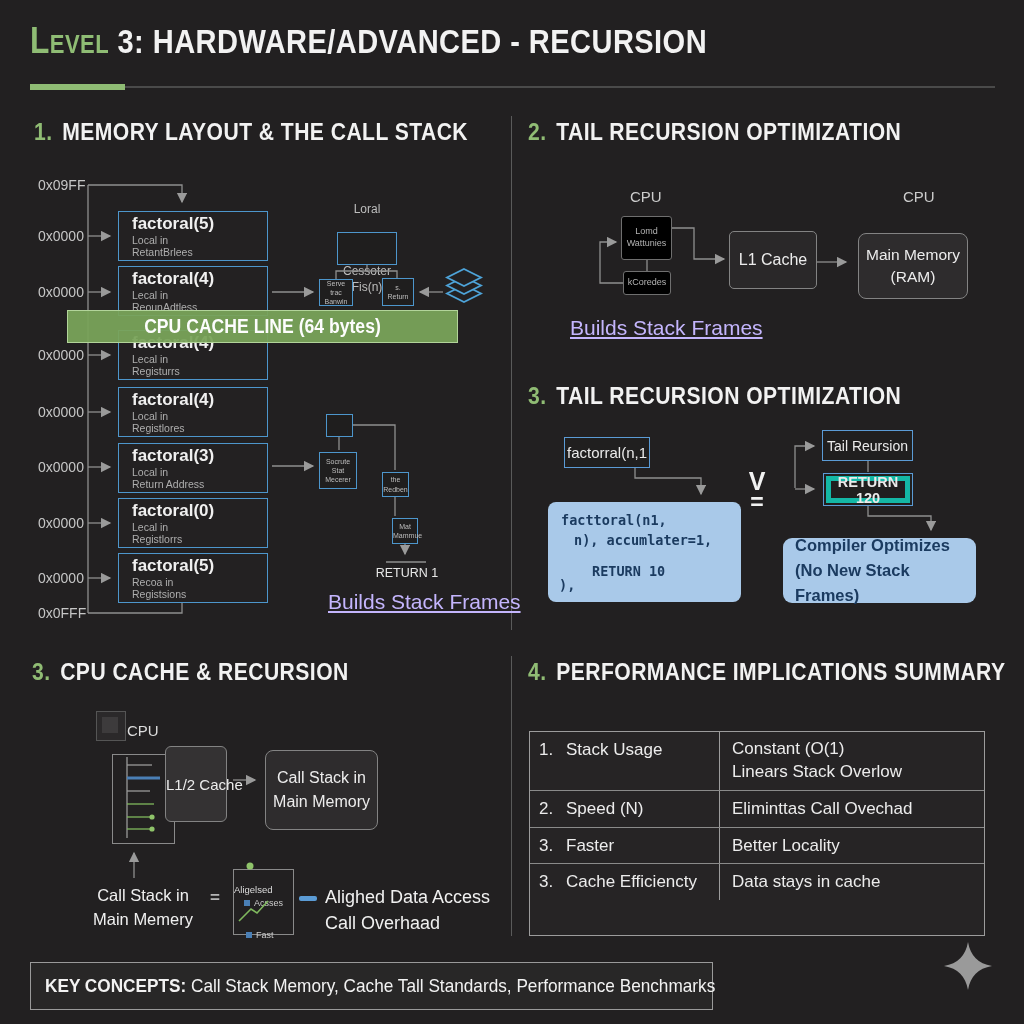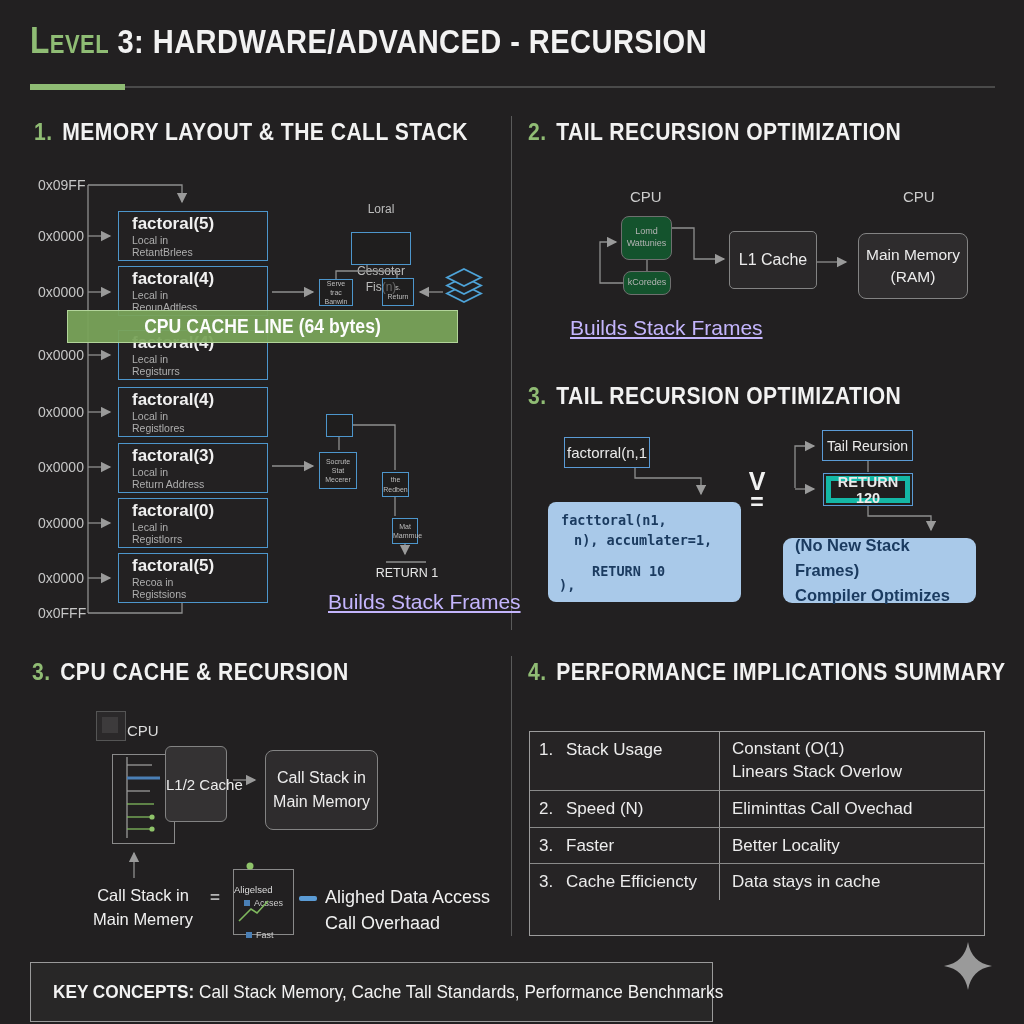--- a/index.html
+++ b/index.html
@@ -12,23 +12,23 @@
   .title{font-weight:bold;font-size:33px;color:#f2f2f2;letter-spacing:0.5px;}
   .title .lvl{color:#8fbc74;font-variant:small-caps;font-size:36px;}
   .addr{position:absolute;left:38px;font-size:14px;color:#c6c6c6;white-space:nowrap;}
   .frame{position:absolute;left:118px;width:150px;height:50px;border:1.6px solid #4d96cc;
          background:#232122;box-sizing:border-box;padding:2px 0 0 13px;z-index:2;}
   .ftitle{font-size:17px;font-weight:bold;color:#f0f0f0;line-height:1.15;}
   .fsub{font-size:10.5px;color:#aeaeae;line-height:1.2;}
   .tbox{position:absolute;border:1.4px solid #4d96cc;color:#bdbdbd;text-align:center;
         font-size:7.5px;line-height:1.3;display:flex;flex-direction:column;justify-content:center;
         box-sizing:border-box;background:rgba(30,29,30,0.55);}
-  .gbox{position:absolute;border:1px solid #6f6f6f;background:#14532d;color:#b3b3b3;text-align:center;
+  .gbox{position:absolute;border:1px solid #6f6f6f;background:#000000;color:#b3b3b3;text-align:center;
         display:flex;flex-direction:column;justify-content:center;font-size:9px;line-height:1.3;
-        border-radius:8px;box-sizing:border-box;}
+        border-radius:3px;box-sizing:border-box;}
   .rbox{position:absolute;border:1px solid #838383;background:#2e2c2d;border-radius:8px;color:#ececec;
         display:flex;flex-direction:column;justify-content:center;text-align:center;box-sizing:border-box;}
   .bluebox{position:absolute;background:#a9c9e9;border-radius:8px;color:#1b3b60;font-weight:bold;box-sizing:border-box;}
   .bbox{position:absolute;border:1.5px solid #5b9bd5;color:#eaeaea;text-align:center;box-sizing:border-box;
         display:flex;align-items:center;justify-content:center;background:rgba(30,29,30,0.5);}
   .cap{font-size:21px;color:#c4b5fd;text-decoration:underline;}
   .tcell{font-size:17px;color:#ececec;}
   .vdiv{position:absolute;left:511px;width:1px;background:#5a5a5a;}
 </style>
 </head>
@@ -159,21 +159,21 @@
   <div class="frame" style="top:553px;">
     <div class="ftitle">factoral(5)</div>
     <div class="fsub">Recoa in</div>
     <div class="fsub">Registsions</div>
   </div>
 
   <div class="abs" style="left:67px;top:310px;width:389px;height:31px;background:rgba(121,163,90,0.95);border:1px solid #b2d49a;z-index:6;display:flex;align-items:center;justify-content:center;">
     <span class="cond" style="font-weight:bold;font-size:20px;color:#fdfdfd;transform-origin:center;">CPU CACHE LINE (64 bytes)</span>
   </div>
 
-  <div class="tbox" style="left:351px;top:232px;width:60px;height:33px;font-size:12px;gap:47px;">
+  <div class="tbox" style="left:337px;top:232px;width:60px;height:33px;font-size:12px;gap:47px;">
     <div>Loral</div>
     <div>Cessoter Fis(n)</div>
   </div>
   <div class="tbox" style="left:319px;top:279px;width:34px;height:27px;font-size:7px;">
     <div>Serve</div>
     <div>trac</div>
     <div>Banwin</div>
   </div>
   <div class="tbox" style="left:382px;top:278px;width:32px;height:28px;font-size:7px;">
     <div>s.</div>
@@ -236,22 +236,22 @@
   </div>
   <div class="bbox" style="left:822px;top:430px;width:91px;height:31px;font-size:14px;">
     <span>Tail Reursion</span>
   </div>
   <div class="bbox" style="left:823px;top:473px;width:90px;height:33px;padding:2px;">
     <div style="border:5px solid #14b8a6;width:100%;height:100%;display:flex;align-items:center;justify-content:center;box-sizing:border-box;">
       <span style="font-weight:bold;font-size:14.5px;">RETURN 120</span>
     </div>
   </div>
   <div class="bluebox" style="left:783px;top:538px;width:193px;height:65px;border-radius:9px;display:flex;flex-direction:column;justify-content:center;padding-left:12px;">
+    <div style="font-size:16.5px;line-height:1.5;">Compiler Optimizes</div>
     <div style="font-size:16.5px;line-height:1.5;">(No New Stack Frames)</div>
-    <div style="font-size:16.5px;line-height:1.5;">Compiler Optimizes</div>
   </div>
 
   <div class="abs hd cond" style="left:32px;top:658px;">
     <span class="num">3.</span><span>CPU CACHE &amp; RECURSION</span>
   </div>
   <div class="abs" style="left:96px;top:711px;width:28px;height:28px;border:1px solid #555;background:#2b292a;">
     <div style="position:absolute;left:5px;top:5px;width:16px;height:16px;background:#3d3b3c;"></div>
   </div>
   <div class="abs" style="left:127px;top:722px;font-size:15px;color:#dddddd;">CPU</div>
   <div class="abs" style="left:112px;top:754px;width:61px;height:88px;border:1px solid #8a8a8a;"></div>
@@ -325,19 +325,19 @@
       <div style="width:189px;display:flex;align-items:center;padding-left:9px;box-sizing:border-box;">
         <span class="tcell" style="width:27px;">3.</span>
         <span class="tcell">Cache Efficiencty</span>
       </div>
       <div style="flex:1;border-left:1.5px solid #9c9c9c;display:flex;align-items:center;padding-left:12px;box-sizing:border-box;">
         <span class="tcell">Data stays in cache</span>
       </div>
     </div>
   </div>
 
-  <div class="abs" style="left:30px;top:962px;width:683px;height:60px;border:1.5px solid #9a9a9a;box-sizing:border-box;background:rgba(255,255,255,0.03);display:flex;align-items:center;padding-left:22px;">
+  <div class="abs" style="left:30px;top:962px;width:683px;height:48px;border:1.5px solid #9a9a9a;box-sizing:border-box;background:rgba(255,255,255,0.03);display:flex;align-items:center;padding-left:14px;">
     <span class="cond" style="transform:scaleX(0.93);font-size:18.5px;color:#f2f2f2;">
       <span style="font-weight:bold;">KEY CONCEPTS:</span><span> Call Stack Memory, Cache Tall Standards, Performance Benchmarks</span>
     </span>
   </div>
 
 </div>
 
 </body></html>

